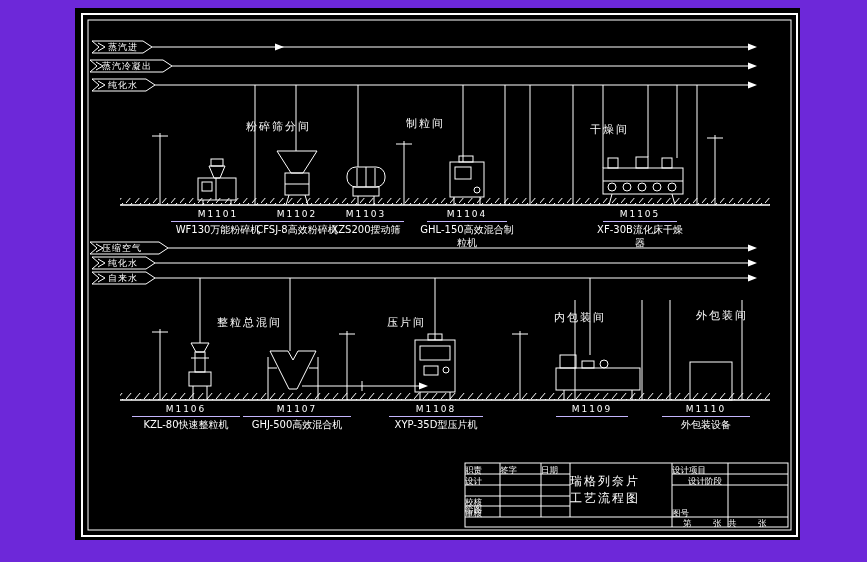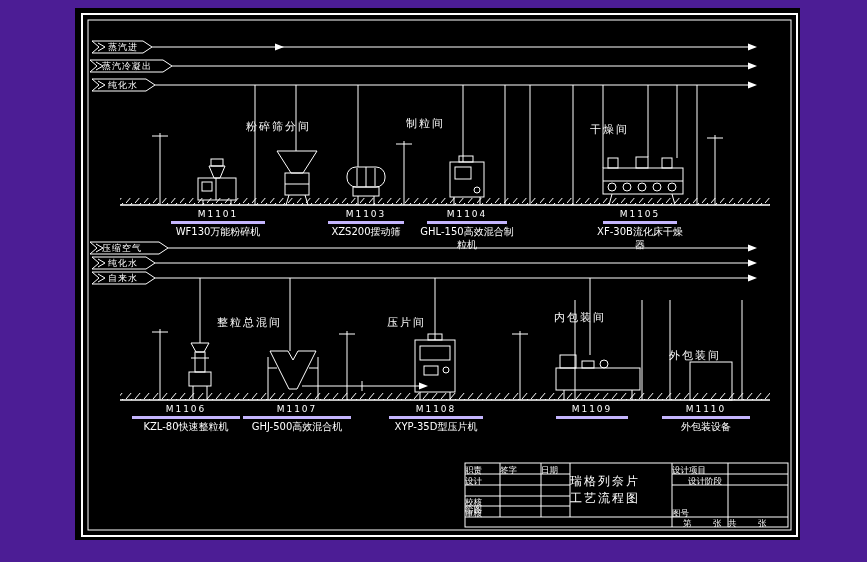--- a/index.html
+++ b/index.html
@@ -1,24 +1,24 @@
 <!DOCTYPE html>
 <html><head>
 <meta charset="utf-8">
 <style>
   html,body{margin:0;padding:0;background:#6f7e8c;}
-  .stage{position:relative;width:867px;height:562px;background:#4c1d95;overflow:hidden;
+  .stage{position:relative;width:867px;height:562px;background:#6d28d9;overflow:hidden;
          font-family:"DejaVu Sans",sans-serif;color:#fff;}
   .canvas{position:absolute;left:75px;top:8px;width:725px;height:532px;background:#000;}
   svg.linework{position:absolute;left:0;top:0;}
   .lbl{position:absolute;line-height:1.2;}
   .util{font-size:9px;letter-spacing:1px;white-space:nowrap;text-align:left;}
   .room{font-size:11px;letter-spacing:2px;}
   .eq{position:absolute;text-align:center;}
-  .eq-tag{font-size:9px;letter-spacing:2px;border-bottom:3px solid #c4b5fd;padding-bottom:2px;margin:0 8px;}
+  .eq-tag{font-size:9px;letter-spacing:2px;border-bottom:1px solid #c4b5fd;padding-bottom:2px;margin:0 8px;}
   .eq-name{font-size:10px;margin-top:2px;line-height:1.25;}
   .tb{font-size:8.5px;}
   .tb-title{font-size:12px;letter-spacing:2px;line-height:17px;}
   .pre{white-space:pre;}
 </style>
 </head>
 <body>
 
 <div class="stage">
   <div class="canvas"></div>
@@ -213,25 +213,29 @@
   <div class="lbl util" style="left:102px;top:243px;">压缩空气</div>
   <div class="lbl util" style="left:108px;top:258px;">纯化水</div>
   <div class="lbl util" style="left:108px;top:273px;">自来水</div>
 
   <div class="lbl room" style="left:246px;top:120px;width:120px;">粉碎筛分间</div>
   <div class="lbl room" style="left:406px;top:117px;width:100px;">制粒间</div>
   <div class="lbl room" style="left:590px;top:123px;width:100px;">干燥间</div>
   <div class="lbl room" style="left:217px;top:316px;width:120px;">整粒总混间</div>
   <div class="lbl room" style="left:387px;top:316px;width:100px;">压片间</div>
   <div class="lbl room" style="left:554px;top:311px;width:100px;">内包装间</div>
-  <div class="lbl room" style="left:669px;top:309px;width:100px;margin-top:40px;">外包装间</div>
+  <div class="lbl room" style="left:696px;top:309px;width:100px;">外包装间</div>
 
   <div class="eq" style="left:163px;top:209px;width:110px;">
     <div class="eq-tag">M1101</div>
     <div class="eq-name">WF130万能粉碎机</div>
+  </div>
+  <div class="eq" style="left:253px;top:209px;width:88px;">
+    <div class="eq-tag">M1102</div>
+    <div class="eq-name">CFSJ-8高效粉碎机</div>
   </div>
   <div class="eq" style="left:320px;top:209px;width:92px;">
     <div class="eq-tag">M1103</div>
     <div class="eq-name">XZS200摆动筛</div>
   </div>
   <div class="eq" style="left:419px;top:209px;width:96px;">
     <div class="eq-tag">M1104</div>
     <div class="eq-name">GHL-150高效混合制粒机</div>
   </div>
   <div class="eq" style="left:595px;top:209px;width:90px;">

